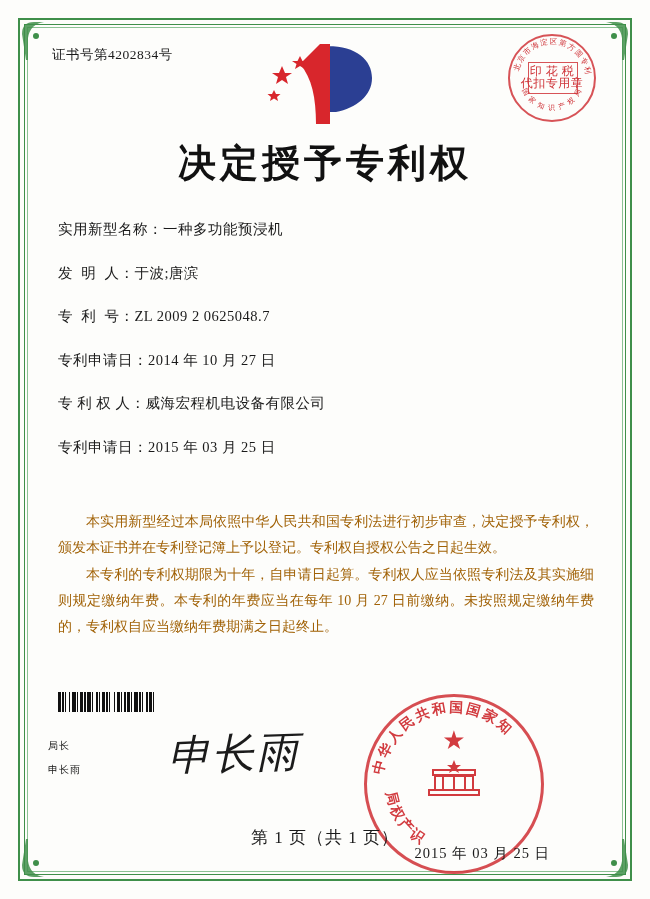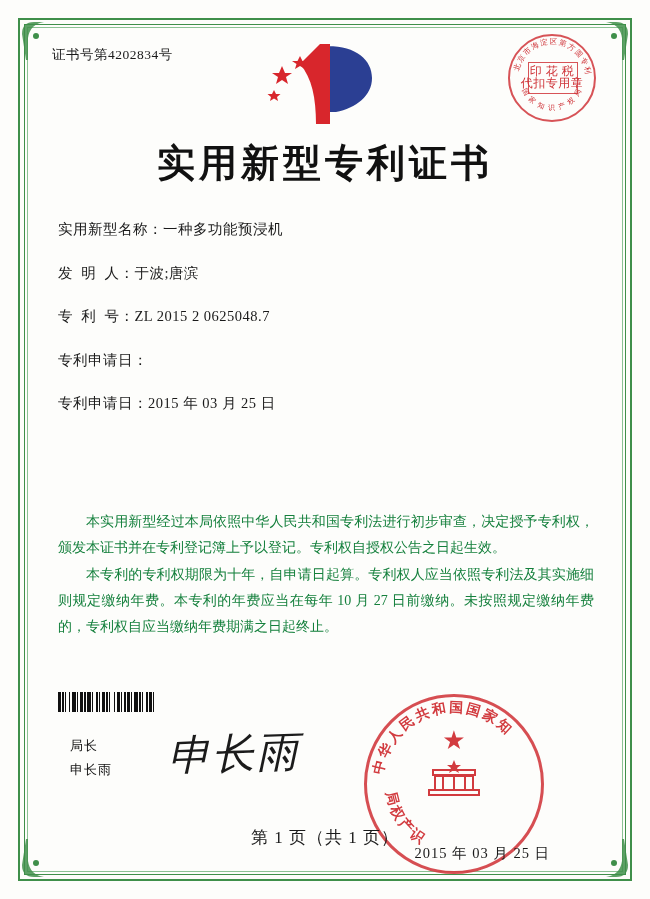--- a/index.html
+++ b/index.html
@@ -155,21 +155,21 @@
   }
 
   
   .paras {
     position: absolute;
     top: 475px;
     left: 10px;
     right: 8px;
     font-size: 14px;
     line-height: 26px;
-    color: #15803d;
+    color: #a16207;
     text-align: justify;
   }
   .paras p {
     margin: 0 0 1px 0;
     text-indent: 2em;
   }
 
   
   .barcode {
     position: absolute;
@@ -181,23 +181,23 @@
   .barcode .bar {
     position: absolute;
     top: 0;
     height: 20px;
     background: #111;
   }
 
   
   .sig-block {
     position: absolute;
-    left: 22px;
+    left: 0;
     top: 700px;
-    font-size: 13px;
+    font-size: 10px;
     color: #111;
     line-height: 24px;
     letter-spacing: 1px;
   }
   .handwriting {
     position: absolute;
     left: 120px;
     top: 692px;
     font-size: 42px;
     font-family: "DejaVu Serif", serif;
@@ -323,37 +323,42 @@
           <textPath href="#arcTop" startOffset="6%">北京市海淀区第方圆专利代理事务所</textPath>
         </text>
         <text fill="#cf3338" font-size="7" letter-spacing="1.2">
           <textPath href="#arcBot" startOffset="12%">国 家 知 识 产 权 局</textPath>
         </text>
       </svg>
       <div class="ctr" style="top:32px;">印 花 税</div>
       <div class="ctr" style="top:44px;">代扣专用章</div>
     </div>
 
-    <div class="title">实用新型专利证书</div>
+    <div class="title">决定授予专利权</div>
 
     <div class="fields">
       <div class="field">
         <span class="lbl">实用新型名称：</span>
         <span class="val">一种多功能预浸机</span>
       </div>
       <div class="field">
         <span class="lbl">发  明  人：</span>
         <span class="val">于波;唐滨</span>
       </div>
       <div class="field">
         <span class="lbl">专  利  号：</span>
-        <span class="val">ZL 2015 2 0625048.7</span>
+        <span class="val">ZL 2009 2 0625048.7</span>
       </div>
       <div class="field">
         <span class="lbl">专利申请日：</span>
+        <span class="val">2014 年 10 月 27 日</span>
+      </div>
+      <div class="field">
+        <span class="lbl">专 利 权 人：</span>
+        <span class="val">威海宏程机电设备有限公司</span>
       </div>
       <div class="field">
         <span class="lbl">专利申请日：</span>
         <span class="val">2015 年 03 月 25 日</span>
       </div>
     </div>
 
     <div class="paras">
       <p>本实用新型经过本局依照中华人民共和国专利法进行初步审查，决定授予专利权，颁发本证书并在专利登记簿上予以登记。专利权自授权公告之日起生效。</p>
       <p>本专利的专利权期限为十年，自申请日起算。专利权人应当依照专利法及其实施细则规定缴纳年费。本专利的年费应当在每年 10 月 27 日前缴纳。未按照规定缴纳年费的，专利权自应当缴纳年费期满之日起终止。</p>

